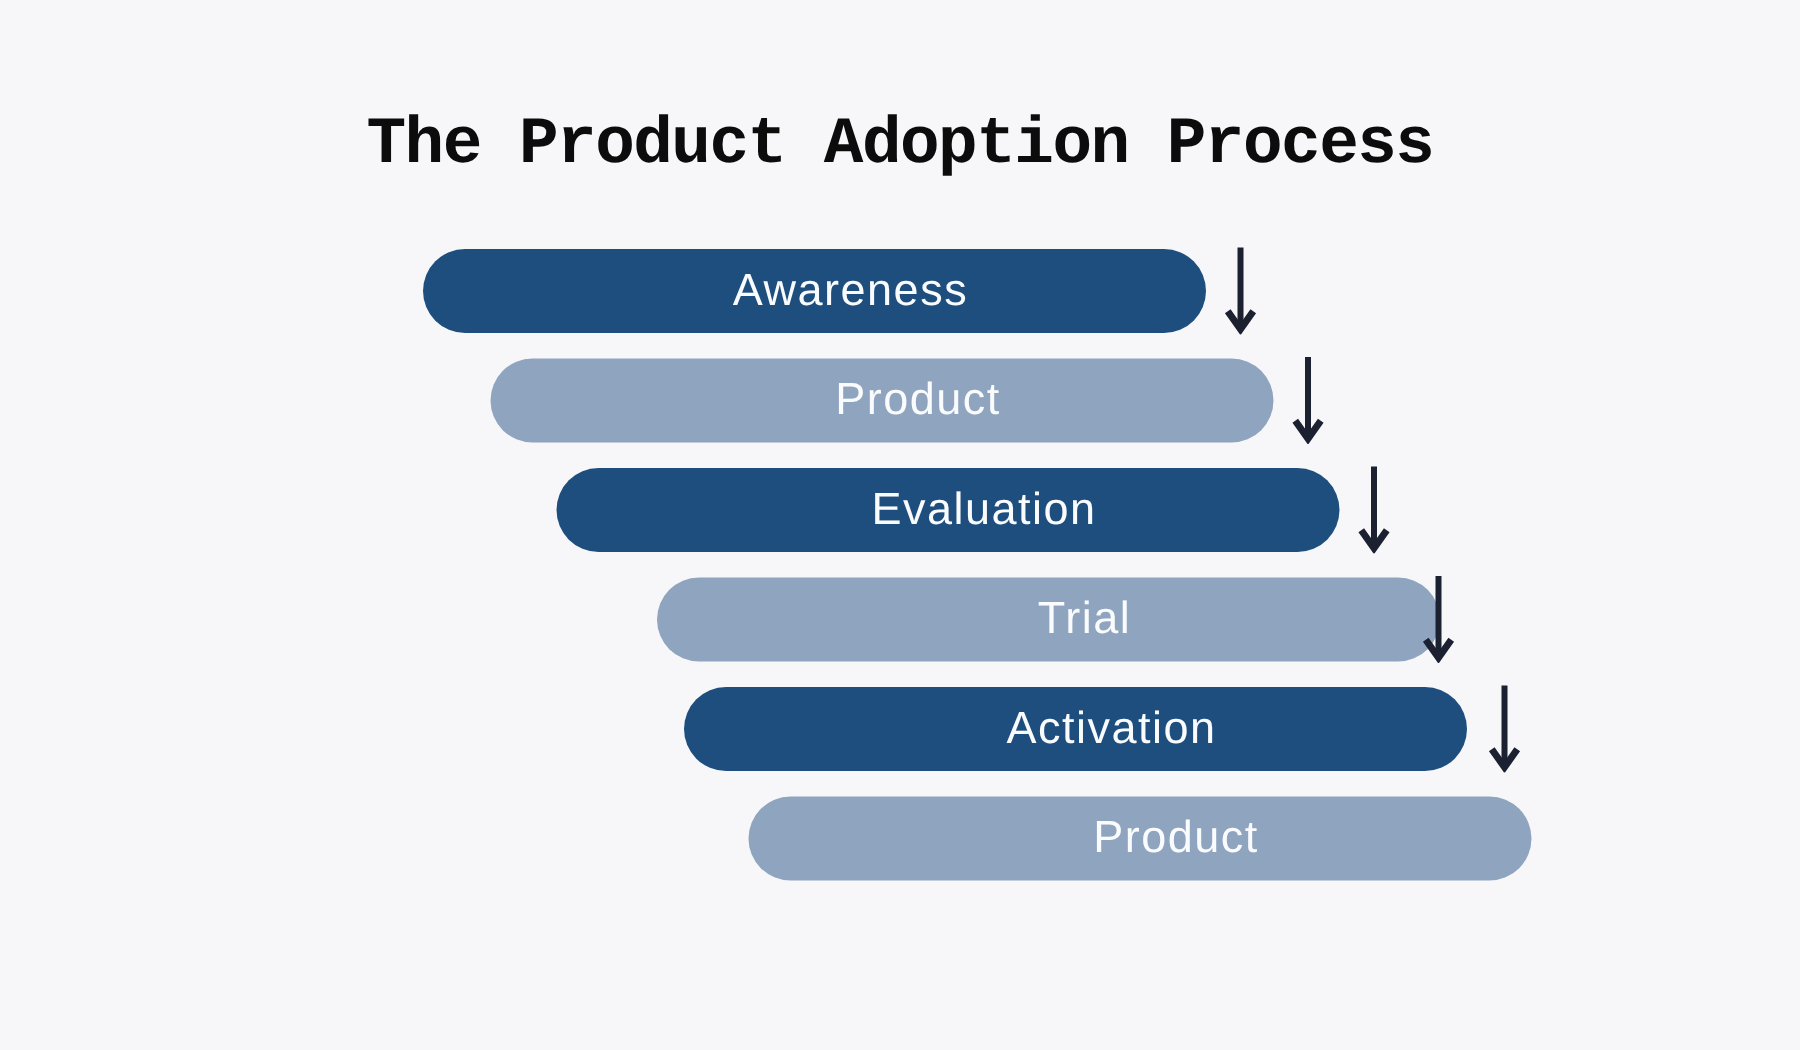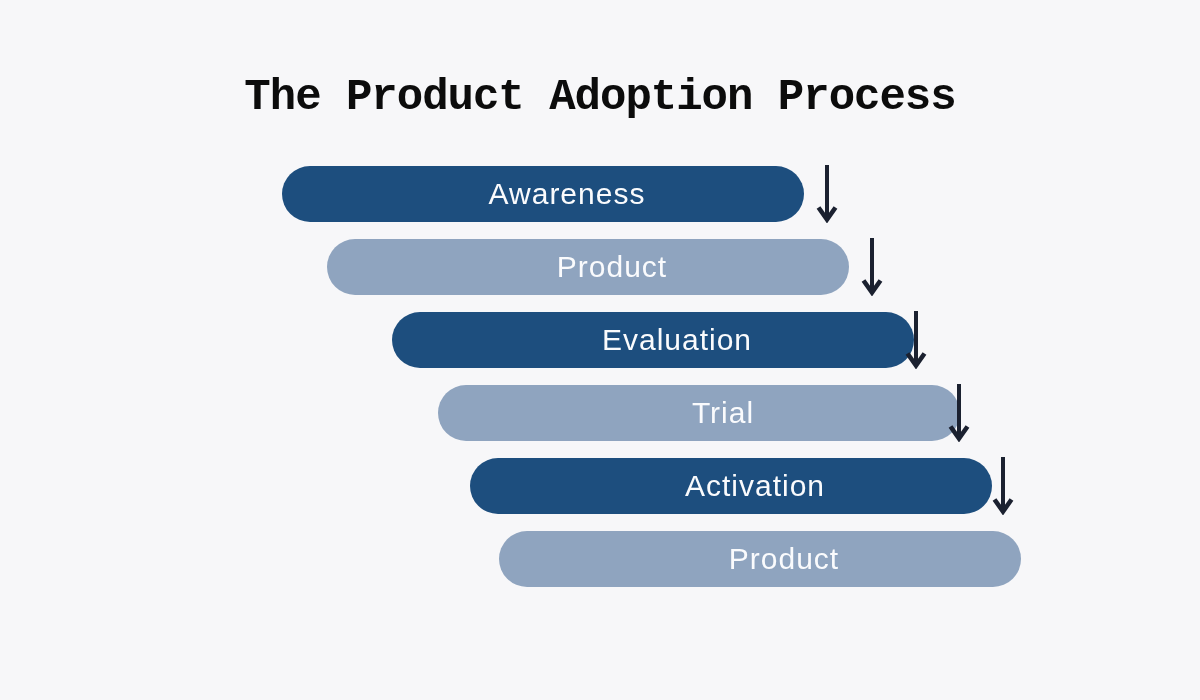--- a/index.html
+++ b/index.html
@@ -70,35 +70,35 @@
           <line x1="12" y1="2" x2="12" y2="53" stroke="#1b2130" stroke-width="4"></line>
           <path d="M3.5 44.5 L12 56.5 L20.5 44.5" fill="none" stroke="#1b2130" stroke-width="4.6" stroke-linejoin="miter"></path>
         </svg></div>
       <div class="pill light" style="left: 327px; top: 239px;">
         <span class="label">Product</span>
       </div>
       <div class="arrow" style="left: 860px; top: 236px;"><svg width="24" height="60" viewBox="0 0 24 60" xmlns="http://www.w3.org/2000/svg">
           <line x1="12" y1="2" x2="12" y2="53" stroke="#1b2130" stroke-width="4"></line>
           <path d="M3.5 44.5 L12 56.5 L20.5 44.5" fill="none" stroke="#1b2130" stroke-width="4.6" stroke-linejoin="miter"></path>
         </svg></div>
-      <div class="pill dark" style="left: 392px; top: 312px;">
+      <div class="pill dark" style="left: 371px; top: 312px;">
         <span class="label">Evaluation</span>
       </div>
       <div class="arrow" style="left: 904px; top: 309px;"><svg width="24" height="60" viewBox="0 0 24 60" xmlns="http://www.w3.org/2000/svg">
           <line x1="12" y1="2" x2="12" y2="53" stroke="#1b2130" stroke-width="4"></line>
           <path d="M3.5 44.5 L12 56.5 L20.5 44.5" fill="none" stroke="#1b2130" stroke-width="4.6" stroke-linejoin="miter"></path>
         </svg></div>
       <div class="pill light" style="left: 438px; top: 385px;">
         <span class="label">Trial</span>
       </div>
       <div class="arrow" style="left: 947px; top: 382px;"><svg width="24" height="60" viewBox="0 0 24 60" xmlns="http://www.w3.org/2000/svg">
           <line x1="12" y1="2" x2="12" y2="53" stroke="#1b2130" stroke-width="4"></line>
           <path d="M3.5 44.5 L12 56.5 L20.5 44.5" fill="none" stroke="#1b2130" stroke-width="4.6" stroke-linejoin="miter"></path>
         </svg></div>
-      <div class="pill dark" style="left: 470px; top: 458px;">
+      <div class="pill dark" style="left: 456px; top: 458px;">
         <span class="label">Activation</span>
       </div>
       <div class="arrow" style="left: 991px; top: 455px;"><svg width="24" height="60" viewBox="0 0 24 60" xmlns="http://www.w3.org/2000/svg">
           <line x1="12" y1="2" x2="12" y2="53" stroke="#1b2130" stroke-width="4"></line>
           <path d="M3.5 44.5 L12 56.5 L20.5 44.5" fill="none" stroke="#1b2130" stroke-width="4.6" stroke-linejoin="miter"></path>
         </svg></div>
       <div class="pill light" style="left: 499px; top: 531px;">
         <span class="label">Product</span>
       </div>
     </div>

